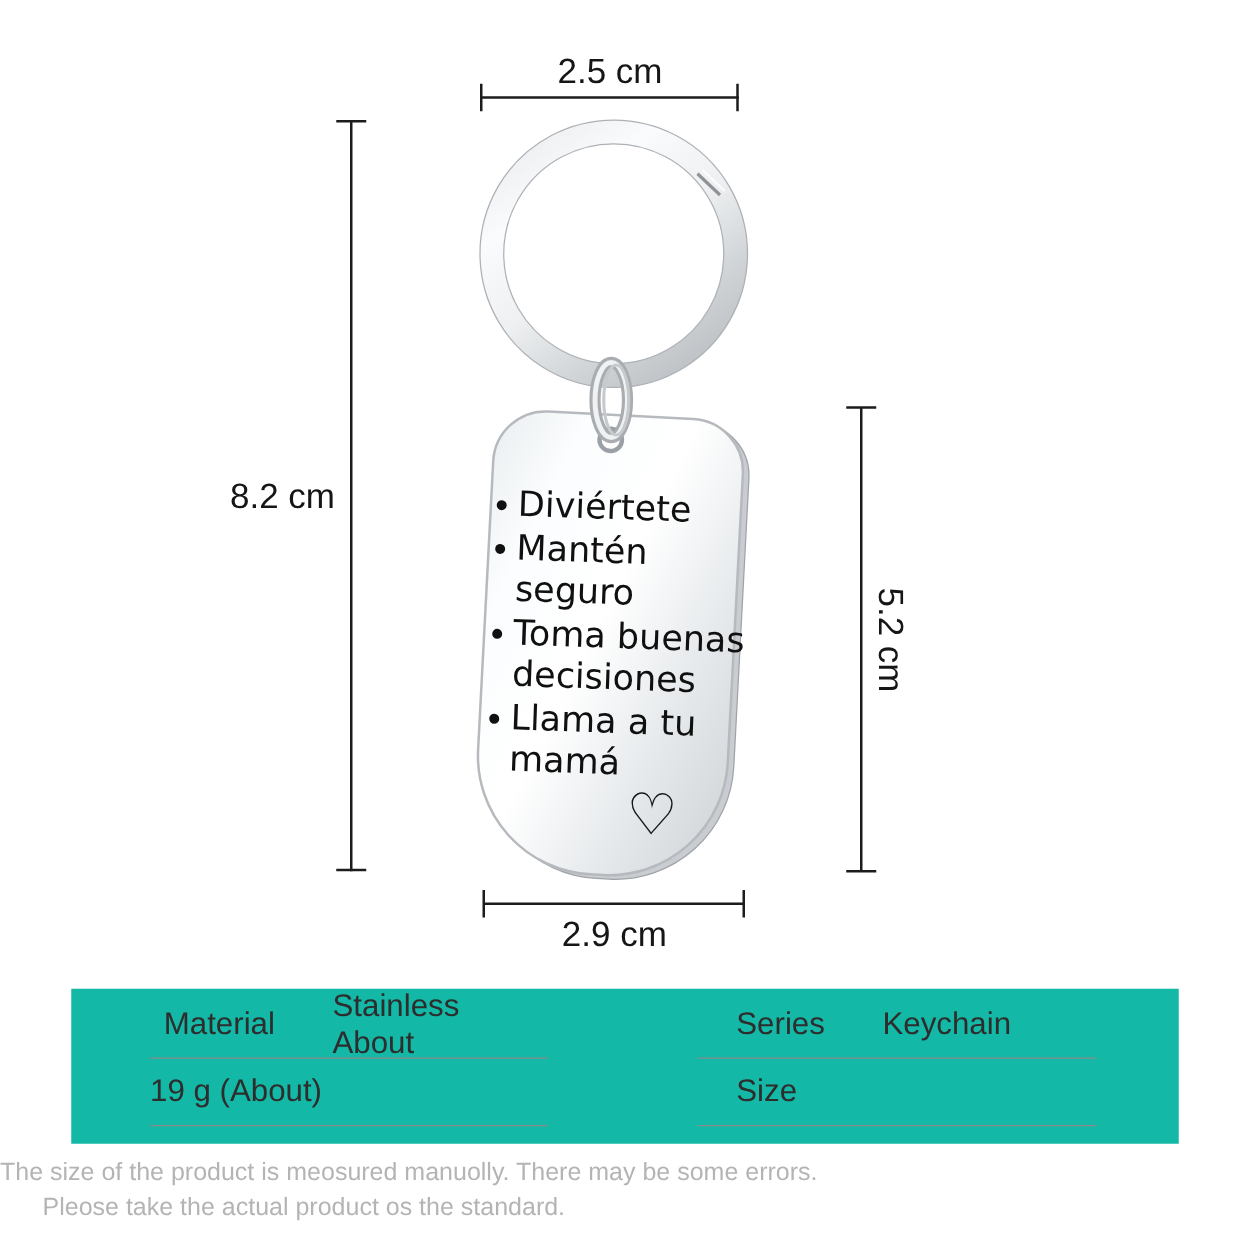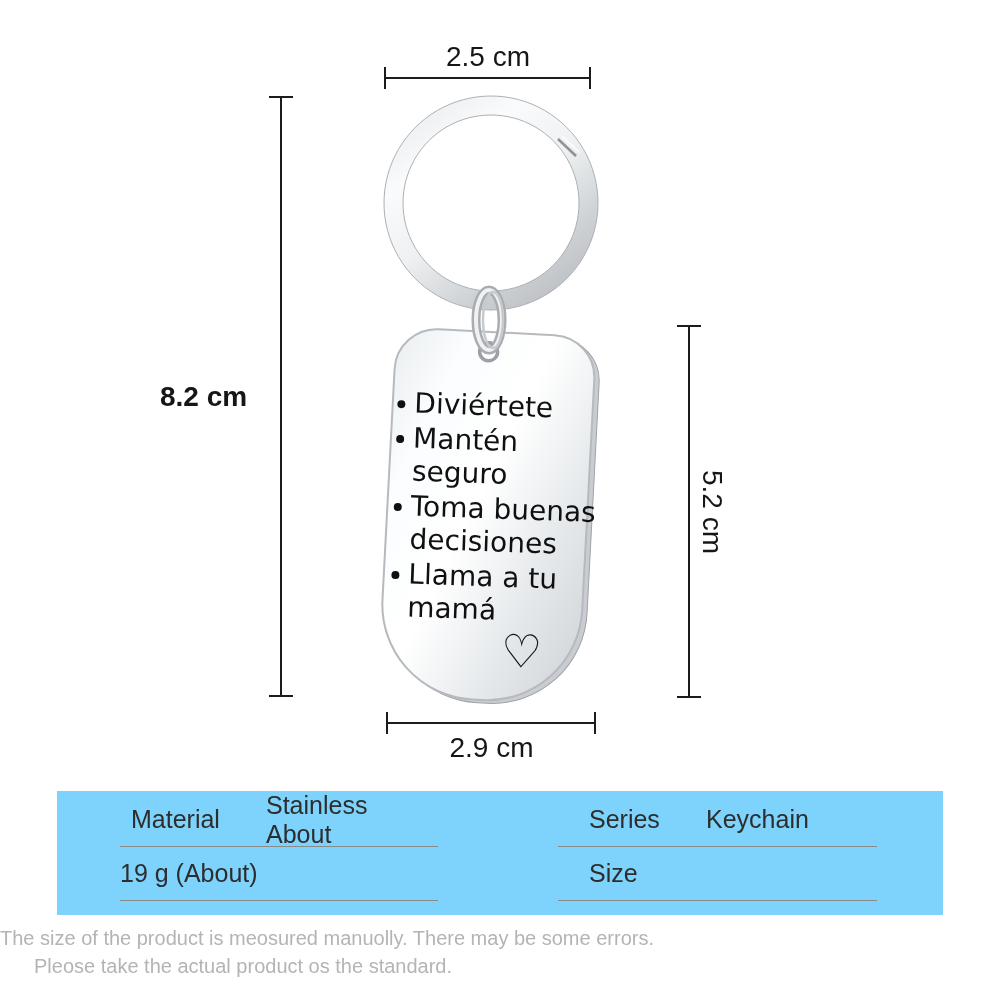--- a/index.html
+++ b/index.html
@@ -36,21 +36,21 @@
   }
   .eng-text{white-space:nowrap;}
   .eng-heart{
     position:absolute;left:112px;top:238px;font-size:46px;line-height:46px;
     color:#161616;font-family:"DejaVu Sans",sans-serif;
   }
 
   
   .spec-panel{
     position:absolute;left:57px;top:791px;width:886px;height:124px;
-    background:#7dd3fc;
+    background:#14b8a6;
   }
   .spec-table{position:absolute;top:2px;}
   .spec-table.left{left:63px;width:318px;}
   .spec-table.right{left:501px;width:319px;}
   .spec-row{
     display:flex;align-items:center;height:53px;
     border-bottom:1px solid #8a8a8a;
     font-size:25px;color:#2d2d2d;
   }
   .spec-table.left  .spec-label{flex:0 0 146px;padding-left:11px;box-sizing:border-box;}
@@ -130,21 +130,21 @@
   </div>
 
   <div>
     <div class="dim-label center" style="left:385px;top:42px;width:206px;">2.5 cm</div>
     <div class="dim-line-h" style="left:385px;top:77px;width:206px;"></div>
     <div class="dim-tick-v" style="left:384px;top:67px;"></div>
     <div class="dim-tick-v" style="left:589px;top:67px;"></div>
   </div>
 
   <div>
-    <div class="dim-label" style="left:160px;top:382px;width:108px;font-weight:bold;">8.2 cm</div>
+    <div class="dim-label" style="left:160px;top:382px;width:108px;text-align:right;">8.2 cm</div>
     <div class="dim-line-v" style="left:280px;top:97px;height:600px;"></div>
     <div class="dim-tick-h" style="left:269px;top:96px;"></div>
     <div class="dim-tick-h" style="left:269px;top:695px;"></div>
   </div>
 
   <div>
     <div class="dim-label rot" style="left:712px;top:512px;">5.2 cm</div>
     <div class="dim-line-v" style="left:688px;top:326px;height:371px;"></div>
     <div class="dim-tick-h" style="left:677px;top:325px;"></div>
     <div class="dim-tick-h" style="left:677px;top:696px;"></div>

